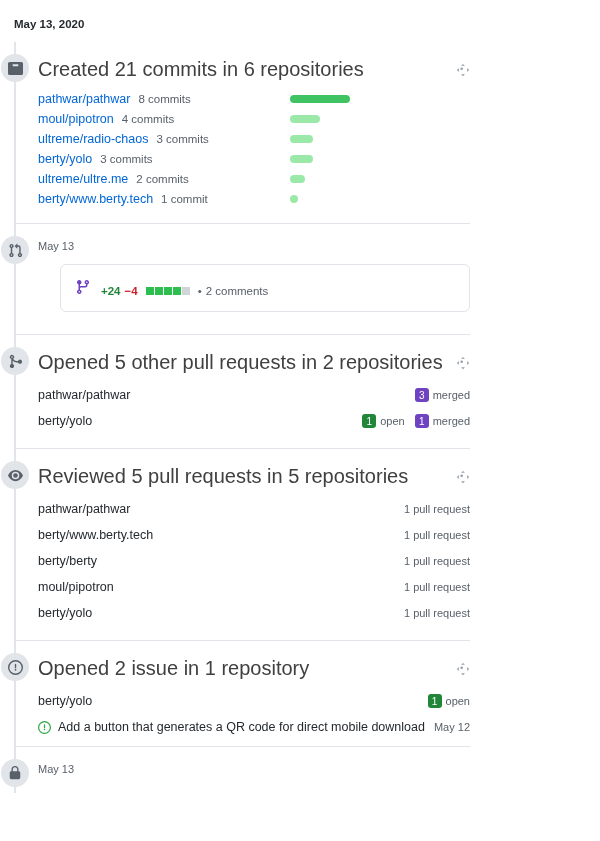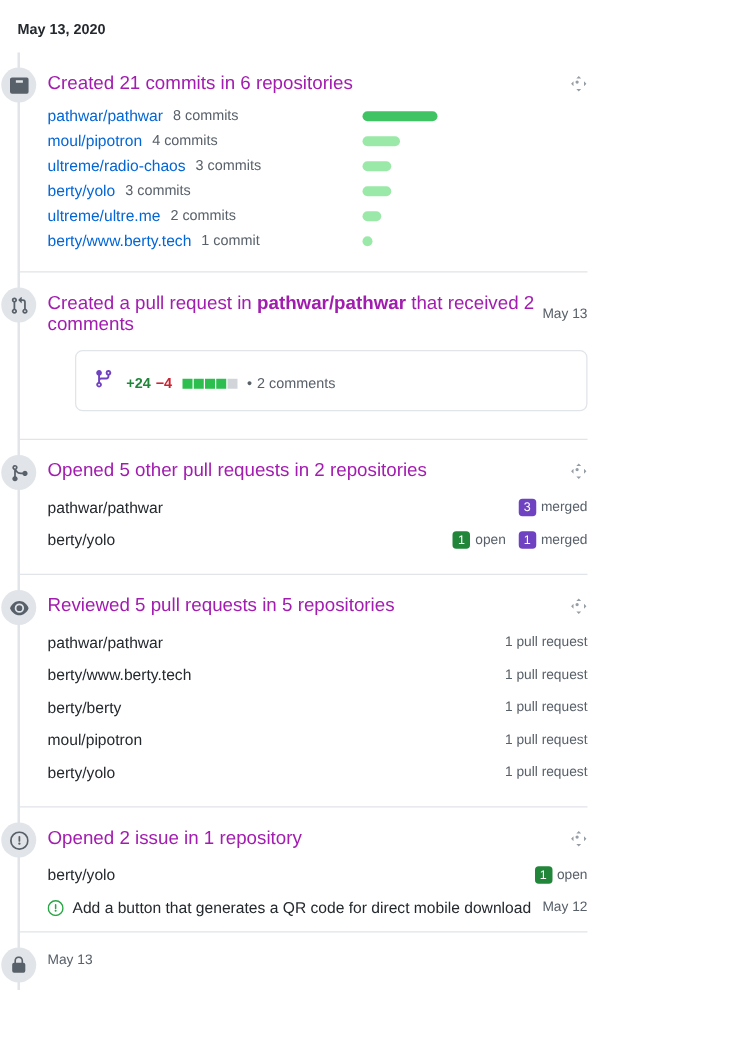--- a/index.html
+++ b/index.html
@@ -52,22 +52,22 @@
     color: #586069;
   }
   .badge svg { display: block; }
   .row-head {
     display: flex;
     align-items: center;
     justify-content: space-between;
     padding: 16px 0 8px 0;
   }
   .row-head .title {
-    font-size: 15px;
-    color: #a21caf;
+    font-size: 20px;
+    color: #404040;
     font-weight: 400;
   }
   .row-head .title b { font-weight: 600; }
   .right-meta {
     font-size: 11px;
     color: #586069;
     white-space: nowrap;
   }
   .collapse-icon {
     color: #959da5;
@@ -265,21 +265,20 @@
       </div>
     </div>
 
     <div class="tl-block">
       <div class="badge">
         <svg width="15" height="15" viewBox="0 0 16 16" fill="currentColor">
             <path d="M7.177 3.073L9.573.677A.25.25 0 0110 .854v4.792a.25.25 0 01-.427.177L7.177 3.427a.25.25 0 010-.354zM3.75 2.5a.75.75 0 100 1.5.75.75 0 000-1.5zm-2.25.75a2.25 2.25 0 113 2.122v5.256a2.251 2.251 0 11-1.5 0V5.372A2.25 2.25 0 011.5 3.25zM11 2.5h-1V4h1a1 1 0 011 1v5.628a2.251 2.251 0 101.5 0V5A2.5 2.5 0 0011 2.5zm1 10.25a.75.75 0 111.5 0 .75.75 0 01-1.5 0zM3.75 12a.75.75 0 100 1.5.75.75 0 000-1.5z"></path>
           </svg>
       </div>
       <div class="row-head">
-        <div class="title"><span>Created a pull request in </span><b>pathwar/pathwar</b><span> that received 2 comments</span></div>
         <div class="right-meta">May 13</div>
       </div>
       <div class="pr-card">
         <div class="gl-icon">
           <svg width="16" height="16" viewBox="0 0 16 16" fill="currentColor">
               <path d="M11.75 2.5a.75.75 0 100 1.5.75.75 0 000-1.5zm-2.25.75a2.25 2.25 0 113 2.122V6A2.5 2.5 0 0110 8.5H6a1 1 0 00-1 1v1.128a2.251 2.251 0 11-1.5 0V5.372a2.25 2.25 0 111.5 0v1.836A2.493 2.493 0 016 7h4a1 1 0 001-1v-.628A2.25 2.25 0 019.5 3.25zM4.25 12a.75.75 0 100 1.5.75.75 0 000-1.5zM3.5 3.25a.75.75 0 111.5 0 .75.75 0 01-1.5 0z"></path>
             </svg>
         </div>
         <div style="flex:1;">
           <div class="pr-sub">

